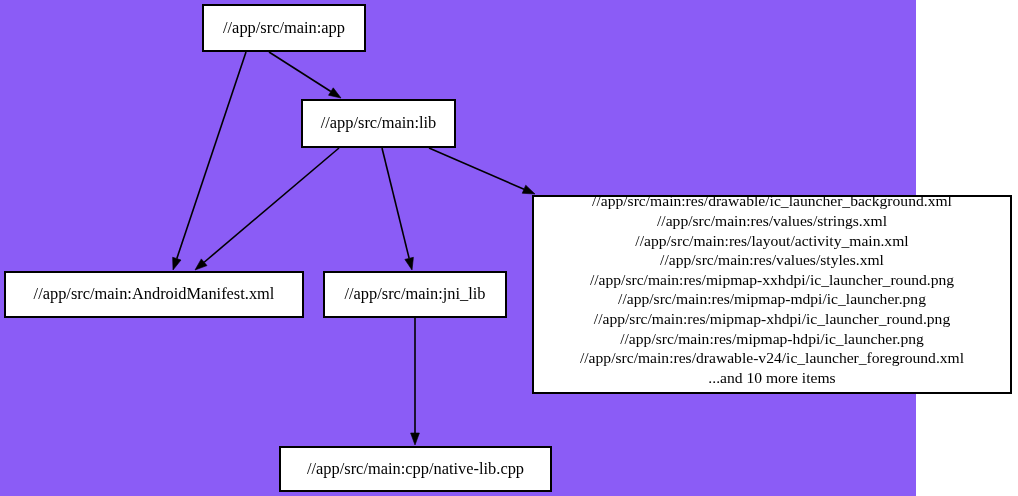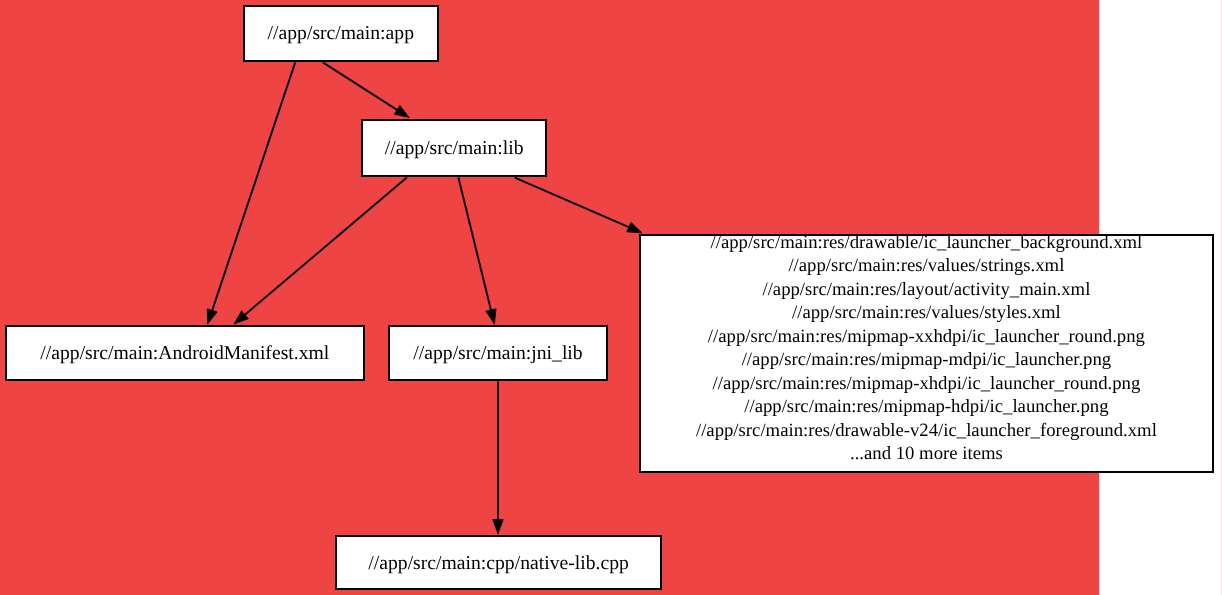--- a/index.html
+++ b/index.html
@@ -11,21 +11,21 @@
   body {
     width: 1018px;
     height: 496px;
     font-family: "Liberation Serif", "DejaVu Serif", serif;
     overflow: hidden;
   }
   #graph-root {
     position: relative;
     width: 916px;
     height: 496px;
-    background: #ef4444;
+    background: #8b5cf6;
   }
   svg#graph-svg {
     position: absolute;
     top: 0;
     left: 0;
     width: 1018px;
     height: 496px;
     display: block;
   }
   .node-box {

